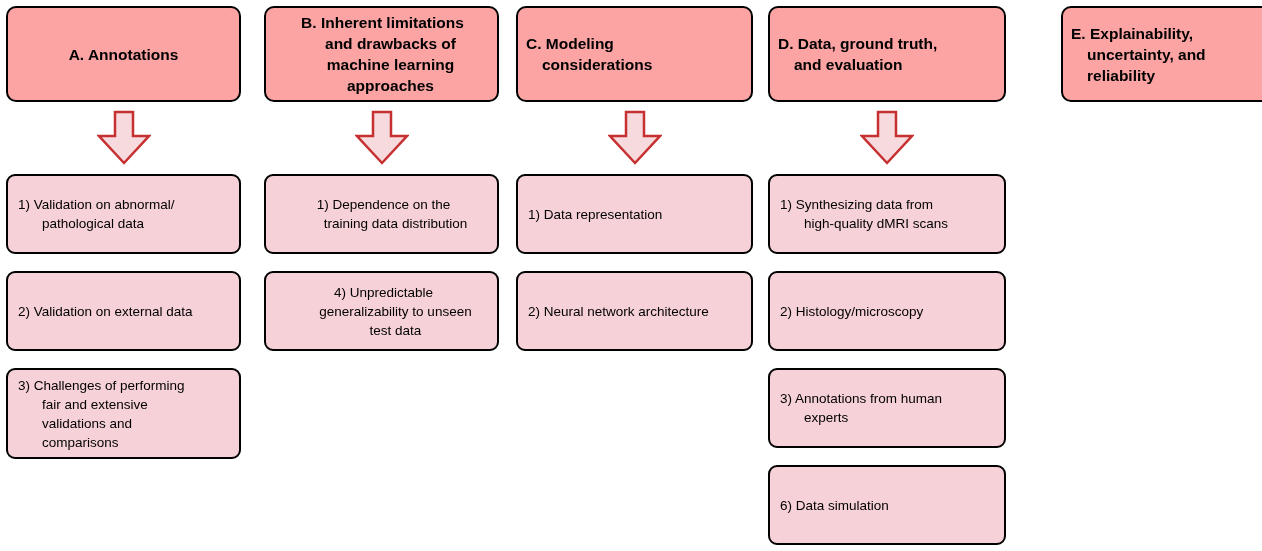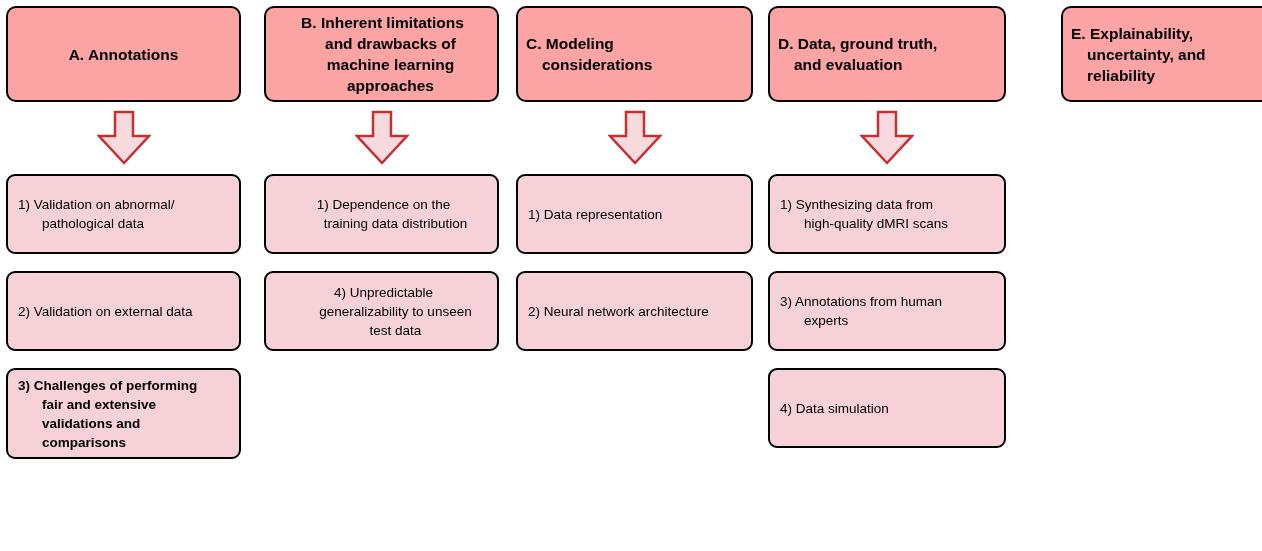--- a/index.html
+++ b/index.html
@@ -66,21 +66,21 @@
     height: 80px;
     margin-bottom: 17px;
     background: var(--item-fill);
     border: 2px solid var(--border-color);
     border-radius: 9px;
     display: flex;
     align-items: center;
     font-size: 13.5px;
     line-height: 19px;
   }
-  .item-box.tall { height: 91px; font-weight: bold; }
+  .item-box.tall { height: 91px; }
   .item-text {
     white-space: pre-line;
     padding: 3px 6px 3px 34px;
     text-indent: -24px;
     width: 100%;
   }
 </style>
 </head>
 <body>
 
@@ -159,25 +159,28 @@
     <div class="arrow-zone">
       <svg width="54" height="56" viewBox="0 0 54 56">
         <path d="M18 2 H36 V26 H52 L27 53 L2 26 H18 Z" fill="var(--arrow-fill)" stroke="var(--arrow-stroke)" stroke-width="2.5" stroke-linejoin="miter"></path>
       </svg>
     </div>
     <div class="item-box">
       <div class="item-text">1) Synthesizing data from
 high-quality dMRI scans</div>
     </div>
     <div class="item-box">
+      <div class="item-text">2) Histology/microscopy</div>
+    </div>
+    <div class="item-box">
       <div class="item-text">3) Annotations from human
 experts</div>
     </div>
     <div class="item-box">
-      <div class="item-text">4) Data simulation</div>
+      <div class="item-text">6) Data simulation</div>
     </div>
   </div>
 
   <div class="column col-e">
     <div class="header-box">
       <div class="header-text">E. Explainability,
 uncertainty, and
 reliability</div>
     </div>
   </div>

